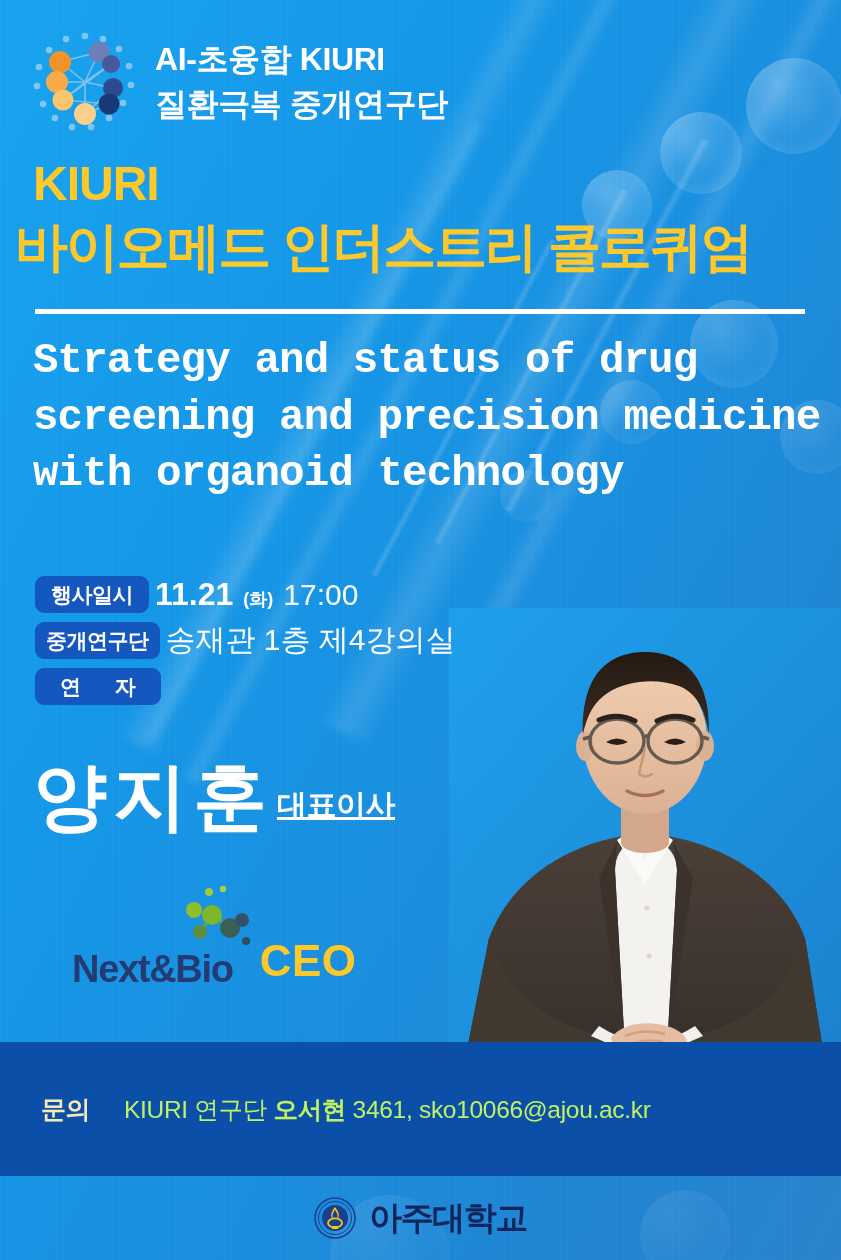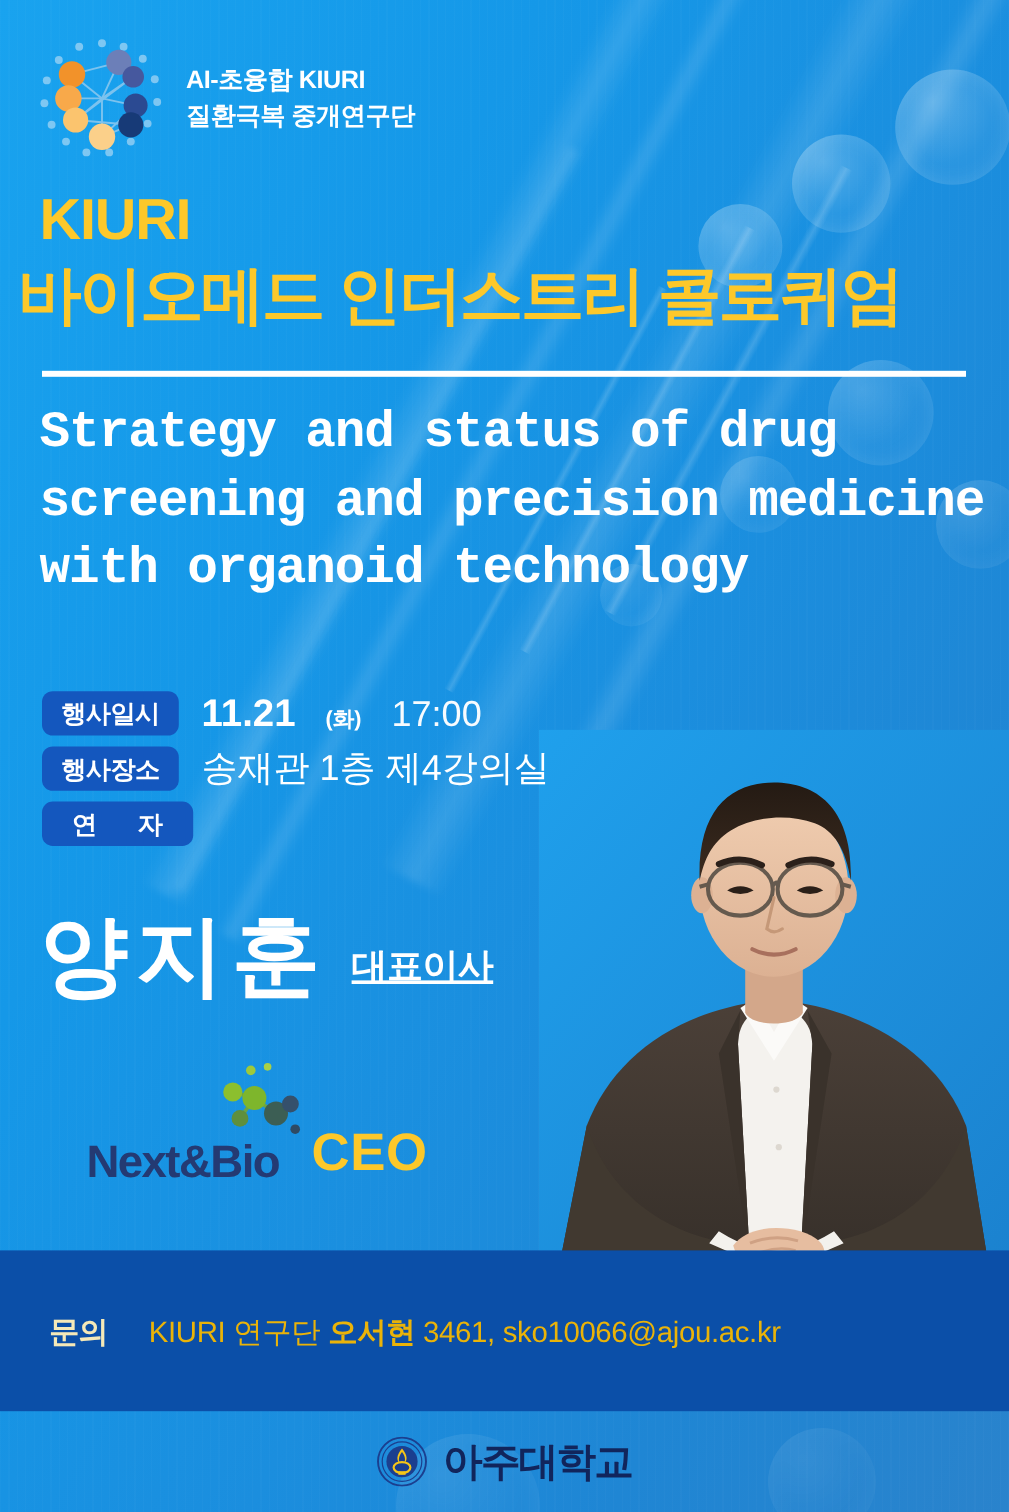--- a/index.html
+++ b/index.html
@@ -48,21 +48,21 @@
   }
 
   
   .header{
     position:absolute; left:33px; top:30px;
     display:flex; align-items:center; gap:18px;
   }
   .net-logo{ width:104px; height:104px; position:relative; }
   .header-text{
     color:#ffffff;
-    font-size:21px;
+    font-size:32px;
     font-weight:bold;
     line-height:1.42;
     letter-spacing:-0.4px;
     white-space:pre-line;
   }
 
   
   .title-kiuri{
     position:absolute; left:33px; top:160px;
     color:#FDC82A;
@@ -104,35 +104,35 @@
     border-radius:9px;
     height:37px;
     min-width:114px;
     display:flex; align-items:center; justify-content:center;
     font-size:21px; font-weight:bold;
     letter-spacing:-0.5px;
     padding:13px 11px;
   }
   .badge.spaced{ letter-spacing:14px; text-indent:14px; }
   .info-val{
-    margin-left:19px;
+    margin-left:6px;
     color:#ffffff;
     font-size:30px;
-    display:flex; align-items:baseline; gap:25px;
+    display:flex; align-items:baseline; gap:10px;
     white-space:nowrap;
   }
   .val-strong{ font-weight:bold; font-size:32px; }
   .val-paren{ font-weight:bold; font-size:18px; }
   .val-light{ font-weight:normal; font-size:30px; opacity:.97; }
   .info-val.place{ font-size:30px; font-weight:normal; }
 
   
   .speaker{
     position:absolute; left:33px; top:762px;
-    display:flex; align-items:flex-end; gap:20px;
+    display:flex; align-items:flex-end; gap:4px;
   }
   .speaker-name{
     color:#ffffff;
     font-size:74px; font-weight:bold;
     letter-spacing:6px;
     line-height:.95;
   }
   .speaker-role{
     color:#ffffff;
     font-size:30px; font-weight:bold;
@@ -176,21 +176,21 @@
     width:841px; height:134px;
     background:#0B4FA8;
     display:flex; align-items:center;
   }
   .contact-label{
     color:#F5E9B8;
     font-size:25px; font-weight:bold;
     margin-left:41px; letter-spacing:-0.5px;
   }
   .contact-text{
-    color:#eab308;
+    color:#bef264;
     font-size:24.5px;
     margin-left:34px;
     letter-spacing:-0.3px;
     white-space:nowrap;
   }
   .contact-text b{ font-weight:bold; }
 
   
   .uni{
     position:absolute; left:0; top:1176px;
@@ -378,21 +378,21 @@
     <div class="info-row">
       <div class="badge">행사일시</div>
       <div class="info-val">
         <span class="val-strong">11.21</span>
         <span class="val-paren">(화)</span>
         <span class="val-light">17:00</span>
       </div>
     </div>
 
     <div class="info-row">
-      <div class="badge">행사장소</div>
+      <div class="badge">중개연구단</div>
       <div class="info-val place">송재관 1층 제4강의실</div>
     </div>
 
     <div class="info-row">
       <div class="badge spaced">연 자</div>
     </div>
   </div>
 
   <div class="speaker">
     <div class="speaker-name">양지훈</div>

